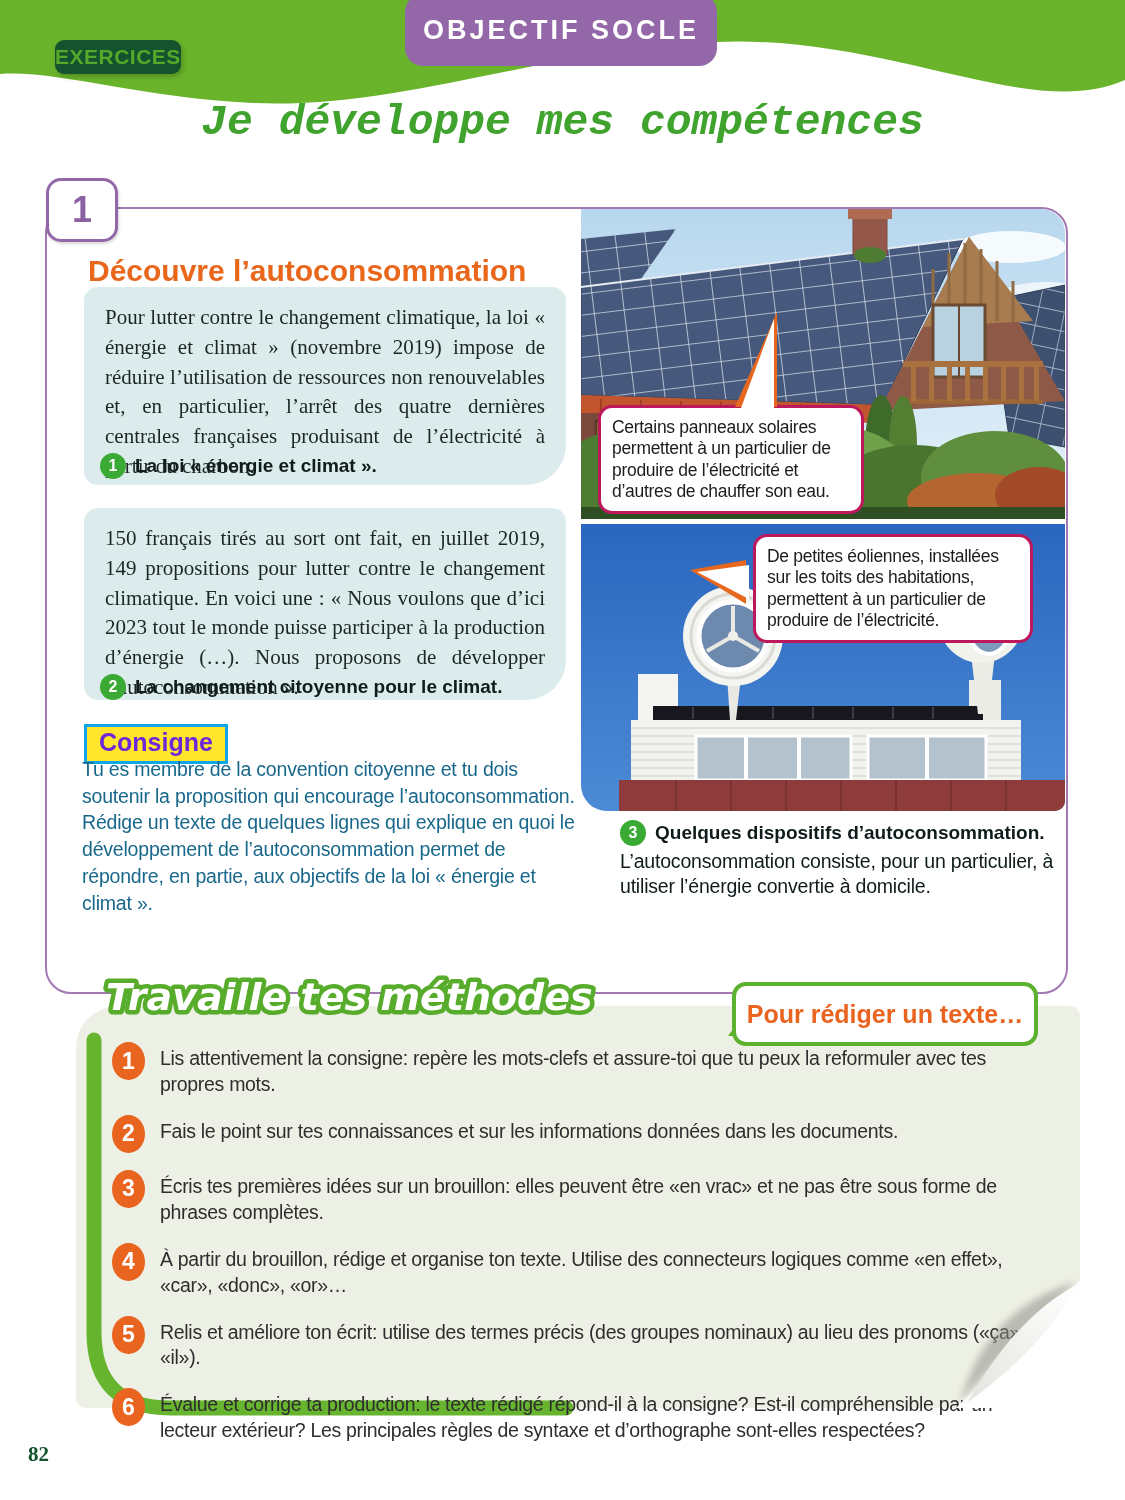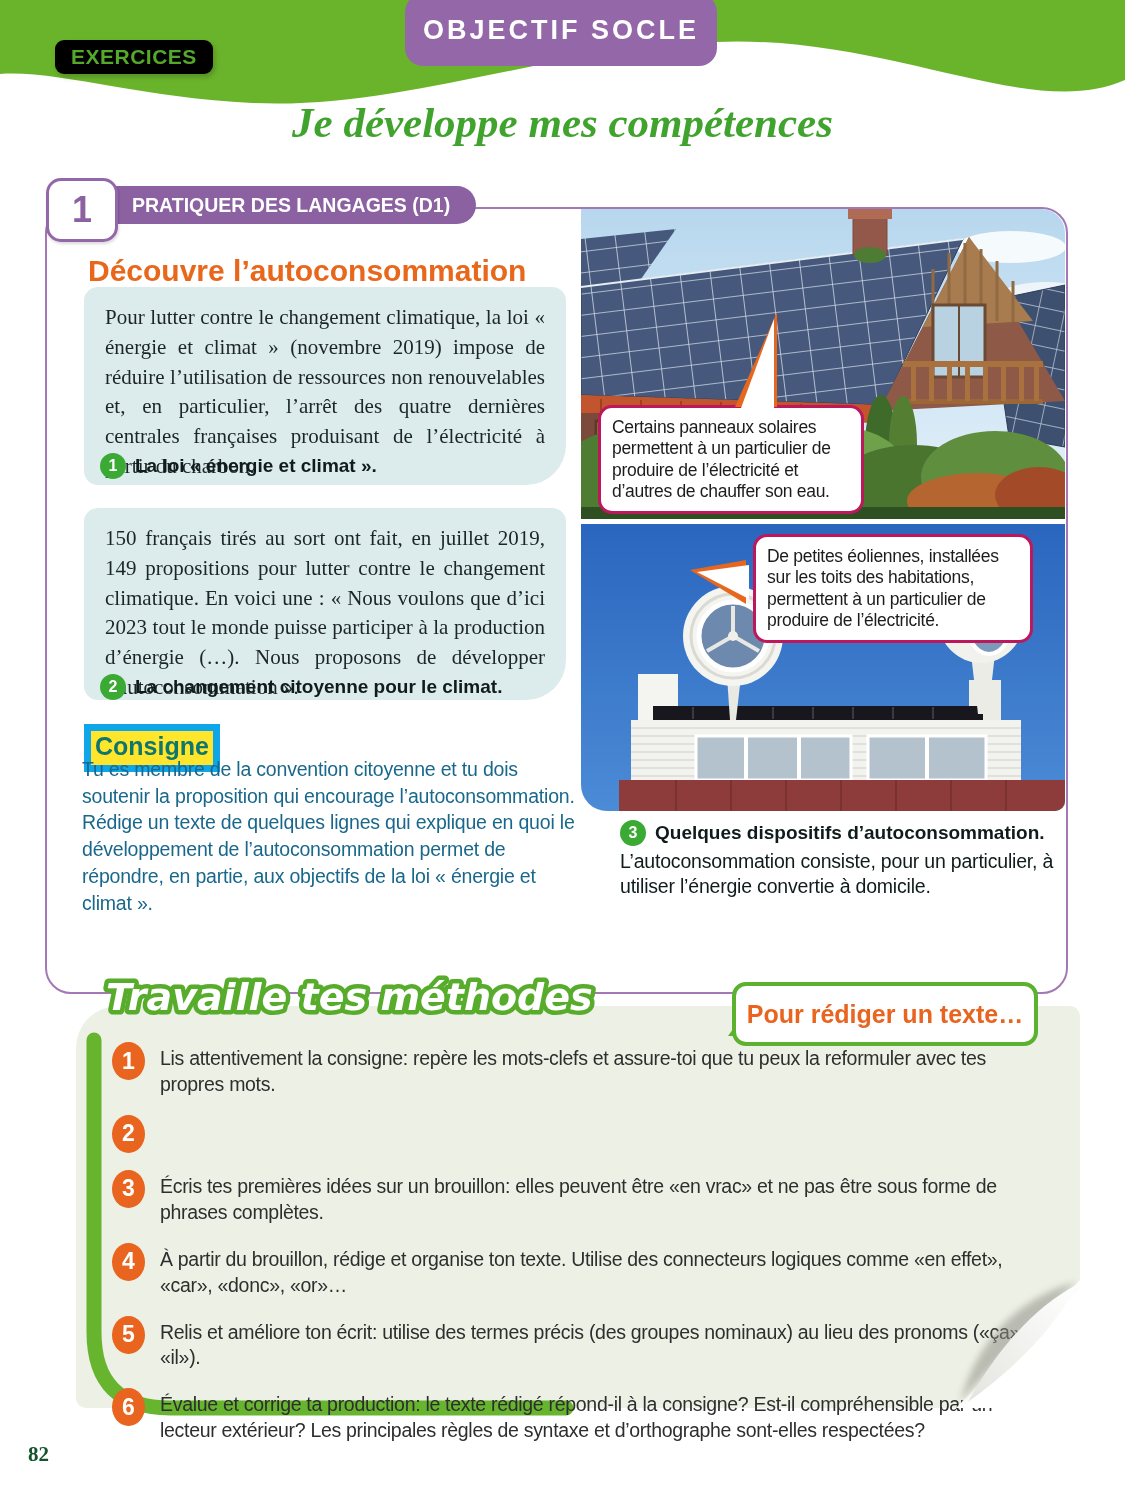--- a/index.html
+++ b/index.html
@@ -1,28 +1,28 @@
 <!DOCTYPE html>
 <html><head>
 <meta charset="utf-8">
 <style>
   html,body{margin:0;padding:0;background:#fff;}
   .page{position:relative;width:1125px;height:1500px;background:#fff;overflow:hidden;
         font-family:"Liberation Sans","DejaVu Sans",sans-serif;}
 
   
   .wave{position:absolute;left:0;top:0;}
-  .exercices{position:absolute;left:55px;top:40px;background:#000000;color:#54a82a;
-    font-weight:bold;font-size:21px;letter-spacing:.5px;padding:5px 16px;border-radius:9px;
+  .exercices{position:absolute;left:55px;top:40px;background:#14532d;color:#54a82a;
+    font-weight:bold;font-size:21px;letter-spacing:.5px;padding:5px 0;border-radius:9px;
     box-shadow:2px 3px 5px rgba(50,80,15,.35);text-align:center;}
   .objectif{position:absolute;left:405px;top:-6px;width:312px;height:72px;background:#9468a8;
     border-radius:18px;display:flex;align-items:center;justify-content:center;color:#fff;
     font-size:27px;letter-spacing:3px;font-weight:600;}
   .pagetitle{position:absolute;left:0;top:98px;width:1125px;text-align:center;color:#3fa32e;
-    font-size:43px;font-weight:bold;font-style:italic;font-family:Liberation Serif, serif;}
+    font-size:43px;font-weight:bold;font-style:italic;font-family:Liberation Mono, monospace;}
 
   
   .sec1{position:absolute;left:45px;top:207px;width:1019px;height:783px;
     border:2.5px solid #a478b4;border-radius:26px;}
   .numbadge{position:absolute;left:46px;top:178px;width:66px;height:58px;background:#fff;
     border:3px solid #9468a8;border-radius:15px;display:flex;align-items:center;justify-content:center;
     color:#8c61a2;font-size:36px;font-weight:bold;z-index:3;box-shadow:1px 2px 3px rgba(0,0,0,.15);}
   .compill{position:absolute;left:108px;top:186px;height:38px;line-height:38px;background:#8c61a2;
     border-radius:0 19px 19px 0;color:#fff;font-weight:bold;font-size:19.5px;padding:0 26px 0 24px;z-index:2;}
   .secheading{position:absolute;left:88px;top:236px;color:#e8671b;font-size:30px;font-weight:bold;margin-top:18px;}
@@ -33,22 +33,22 @@
     text-align:justify;color:#1c2626;}
   .doc1{top:287px;height:198px;}
   .doc2{top:508px;height:192px;}
   .caption{position:absolute;display:flex;align-items:center;gap:9px;}
   .cap1{left:100px;top:453px;}
   .cap2{left:100px;top:674px;}
   .gcirc{flex:none;width:26px;height:26px;border-radius:50%;background:#3baa34;color:#fff;
     font-size:16px;font-weight:bold;display:flex;align-items:center;justify-content:center;}
   .captext{font-weight:bold;font-size:19px;color:#101c1c;}
 
-  .consigne-label{position:absolute;left:84px;top:724px;background:#ffe52b;border:7px solid #0ea5e9;
-    padding:1px 4px 4px;font-weight:bold;font-size:25px;color:#0f766e;}
+  .consigne-label{position:absolute;left:84px;top:724px;background:#ffe52b;border:3px solid #0ea5e9;
+    padding:1px 12px 4px;font-weight:bold;font-size:25px;color:#6d28d9;}
   .consigne-text{position:absolute;left:82px;top:756px;width:500px;color:#19688c;font-size:19.5px;
     line-height:1.37;letter-spacing:-.2px;}
 
   
   .photo1{position:absolute;left:581px;top:209px;width:484px;height:310px;overflow:hidden;
     border-radius:0 24px 0 0;}
   .photo2{position:absolute;left:581px;top:524px;width:484px;height:287px;overflow:hidden;
     border-radius:0 0 10px 26px;}
   .bubble{position:absolute;background:#fff;border:3px solid #be185d;border-radius:14px;
     color:#1c1c1c;font-size:17.5px;line-height:1.22;letter-spacing:-.3px;font-weight:500;
@@ -95,21 +95,20 @@
   <svg class="wave" width="1125" height="135" viewBox="0 0 1125 135">
     <path d="M0,0 L1125,0 L1125,80 C1030,122 890,34 715,42 C540,50 400,110 252,103 C140,98 58,70 0,74 Z" fill="#6ab42c"></path>
   </svg>
 
   <div class="exercices">EXERCICES</div>
   <div class="objectif">OBJECTIF SOCLE</div>
   <div class="pagetitle">Je développe mes compétences</div>
 
   <div class="sec1"></div>
   <div class="numbadge">1</div>
-  <div class="compill">PRATIQUER DES LANGAGES (D1)</div>
   <div class="secheading">Découvre l’autoconsommation</div>
 
   <div class="docbox doc1">Pour lutter contre le changement climatique, la loi « énergie et climat » (novembre 2019) impose de réduire l’utilisation de ressources non renouvelables et, en particulier, l’arrêt des quatre dernières centrales françaises produisant de l’électricité à partir du charbon.</div>
   <div class="caption cap1">
     <span class="gcirc">1</span>
     <span class="captext">La loi « énergie et climat ».</span>
   </div>
 
   <div class="docbox doc2">150 français tirés au sort ont fait, en juillet 2019, 149 propositions pour lutter contre le changement climatique. En voici une : « Nous voulons que d’ici 2023 tout le monde puisse participer à la production d’énergie (…). Nous proposons de développer l’autoconsommation ».</div>
   <div class="caption cap2">
@@ -277,20 +276,21 @@
   <div class="tiptail"></div>
   <div class="tipbox">Pour rédiger un texte…</div>
 
   <div class="mlist">
     <div class="mrow">
       <span class="ocirc">1</span>
       <span class="mtext">Lis attentivement la consigne: repère les mots-clefs et assure-toi que tu peux la reformuler avec tes propres mots.</span>
     </div>
     <div class="mrow">
       <span class="ocirc">2</span>
+      <span class="mtext">Fais le point sur tes connaissances et sur les informations données dans les documents.</span>
     </div>
     <div class="mrow">
       <span class="ocirc">3</span>
       <span class="mtext">Écris tes premières idées sur un brouillon: elles peuvent être «en vrac» et ne pas être sous forme de phrases complètes.</span>
     </div>
     <div class="mrow">
       <span class="ocirc">4</span>
       <span class="mtext">À partir du brouillon, rédige et organise ton texte. Utilise des connecteurs logiques comme «en effet», «car», «donc», «or»…</span>
     </div>
     <div class="mrow">

